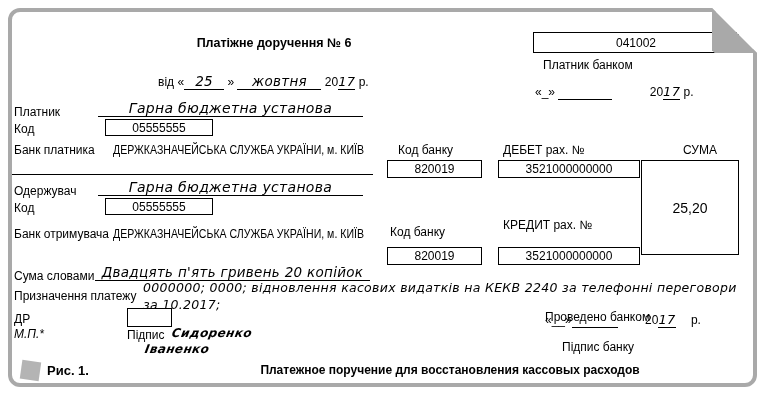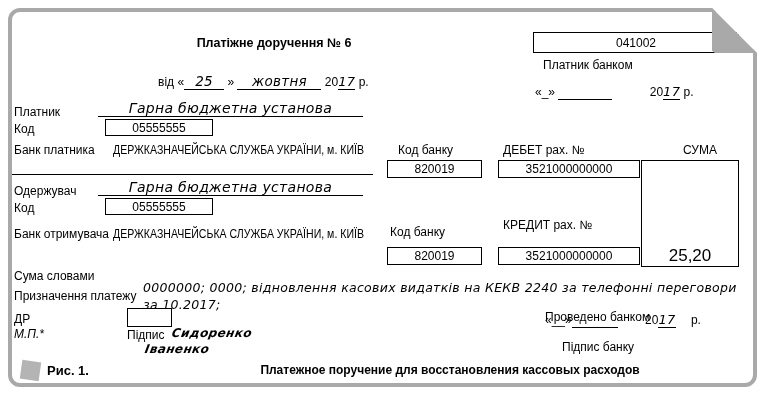--- a/index.html
+++ b/index.html
@@ -72,21 +72,21 @@
   <div class="abs lbl" style="left:503px; top:143px;">ДЕБЕТ рах. №</div>
   <div class="abs lbl center" style="left:660px; top:143px; width:80px;">СУМА</div>
 
   <div class="abs box" style="left:387px; top:160px; width:95px; height:18px;">
     <span>820019</span>
   </div>
   <div class="abs box" style="left:498px; top:160px; width:142px; height:18px;">
     <span>3521000000000</span>
   </div>
 
-  <div class="abs box" style="left:641px; top:160px; width:98px; height:107px; font-size:17px;align-items:flex-end;">
+  <div class="abs box" style="left:641px; top:160px; width:98px; height:95px; font-size:14px;">
     <span>25,20</span>
   </div>
 
   <div class="abs divider" style="left:12px; top:174px; width:361px;"></div>
 
   <div class="abs lbl" style="left:14px; top:184px;">Одержувач</div>
   <div class="abs hw u center" style="left:98px; top:179px; width:265px; font-size:14px;">Гарна бюджетна установа</div>
 
   <div class="abs lbl" style="left:14px; top:201px;">Код</div>
   <div class="abs box" style="left:105px; top:198px; width:108px; height:17px;">
@@ -99,20 +99,21 @@
   <div class="abs lbl" style="left:503px; top:218px;">КРЕДИТ рах. №</div>
 
   <div class="abs box" style="left:387px; top:247px; width:95px; height:18px;">
     <span>820019</span>
   </div>
   <div class="abs box" style="left:498px; top:247px; width:142px; height:18px;">
     <span>3521000000000</span>
   </div>
 
   <div class="abs lbl" style="left:14px; top:269px;">Сума словами</div>
+  <div class="abs hw u center" style="left:95px; top:264px; width:275px; font-size:13.5px;">Двадцять п'ять гривень 20 копійок</div>
 
   <div class="abs lbl" style="left:14px; top:289px;">Призначення платежу</div>
   <div class="abs hw" style="left:143px; top:280px; font-size:12.5px;">0000000; 0000; відновлення касових видатків на КЕКВ 2240 за телефонні переговори</div>
   <div class="abs hw" style="left:143px; top:297px; font-size:12.5px;">за 10.2017;</div>
 
   <div class="abs lbl" style="left:14px; top:312px;">ДР</div>
   <div class="abs box" style="left:127px; top:308px; width:45px; height:19px;"></div>
   <div class="abs lbl" style="left:14px; top:327px;font-style:italic;">М.П.*</div>
   <div class="abs lbl" style="left:127px; top:328px;">Підпис</div>
   <div class="abs" style="left:172px; top:326px; font-size:12px;">

